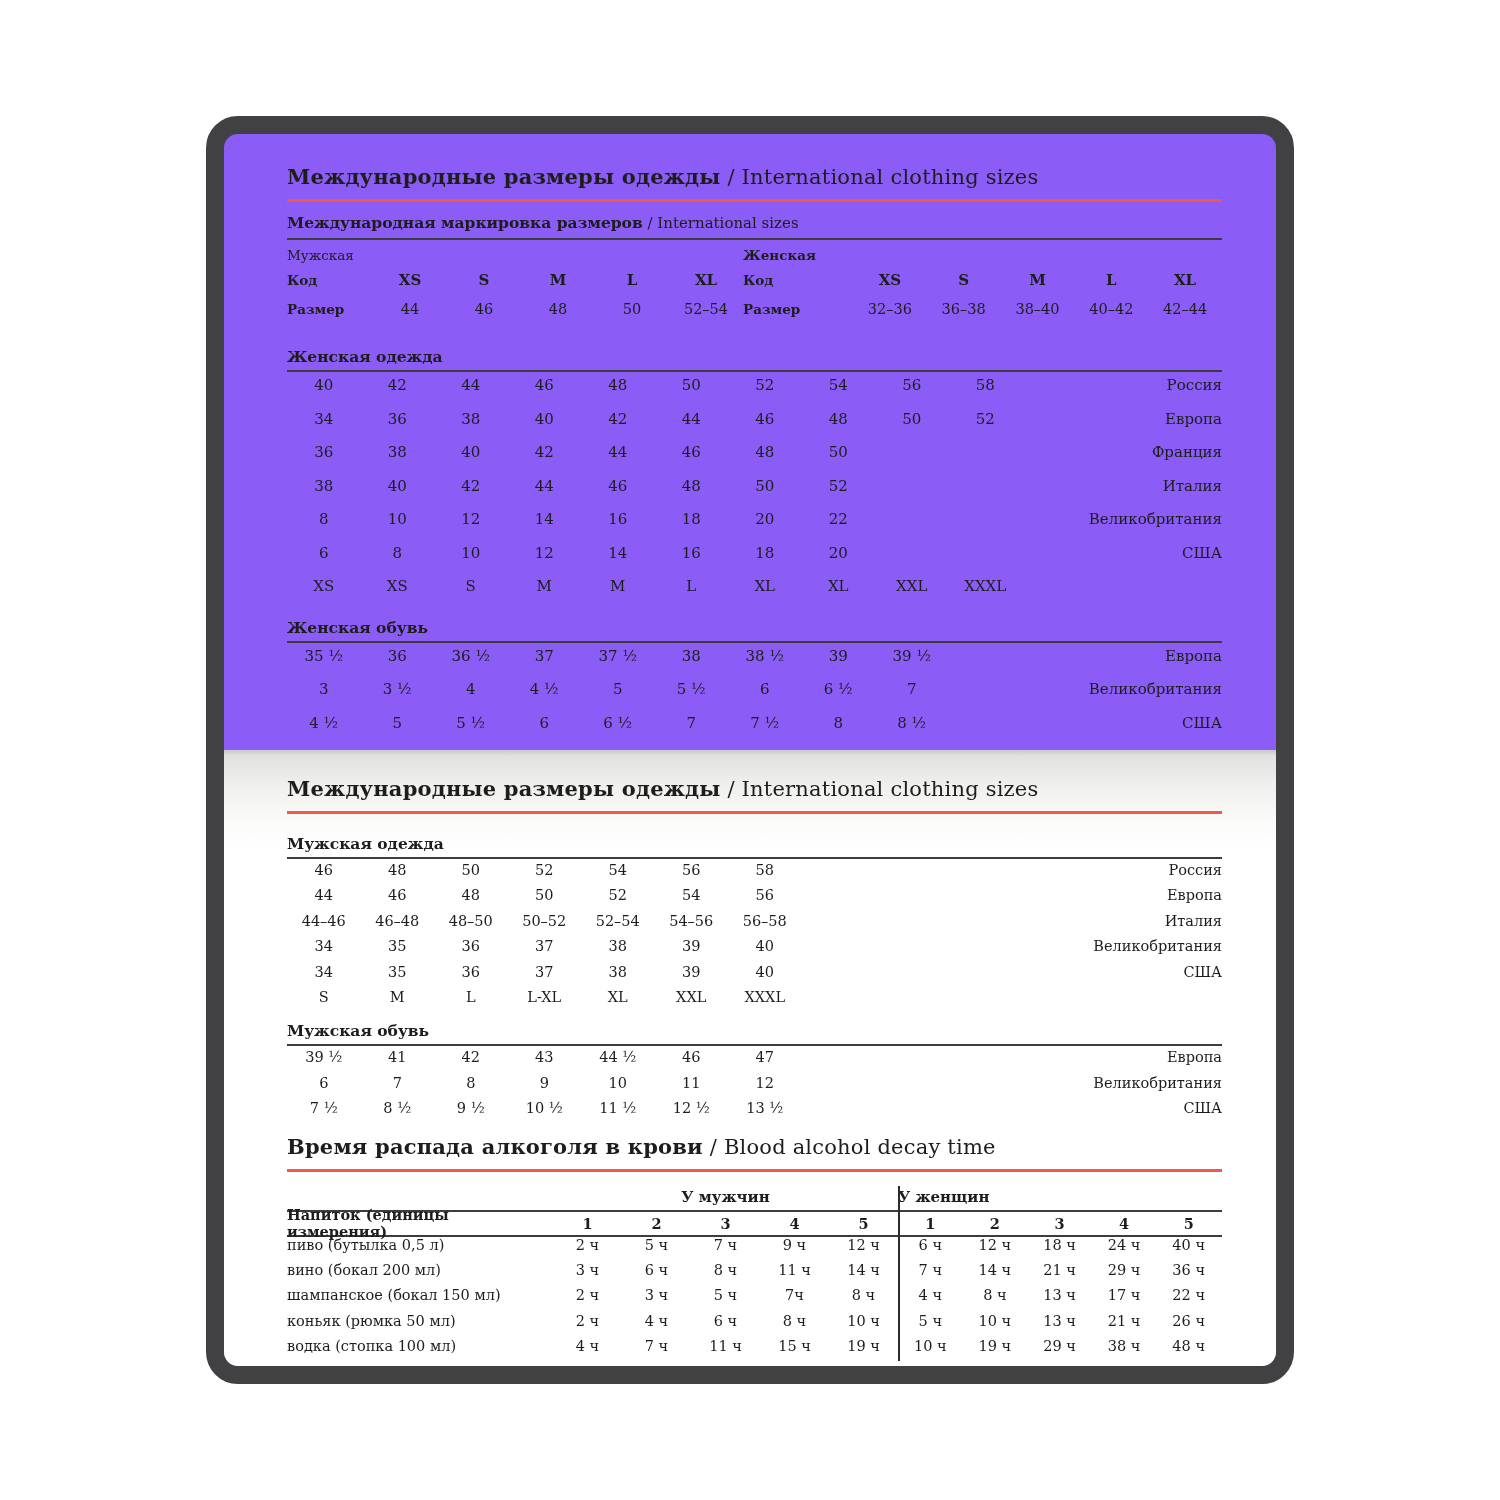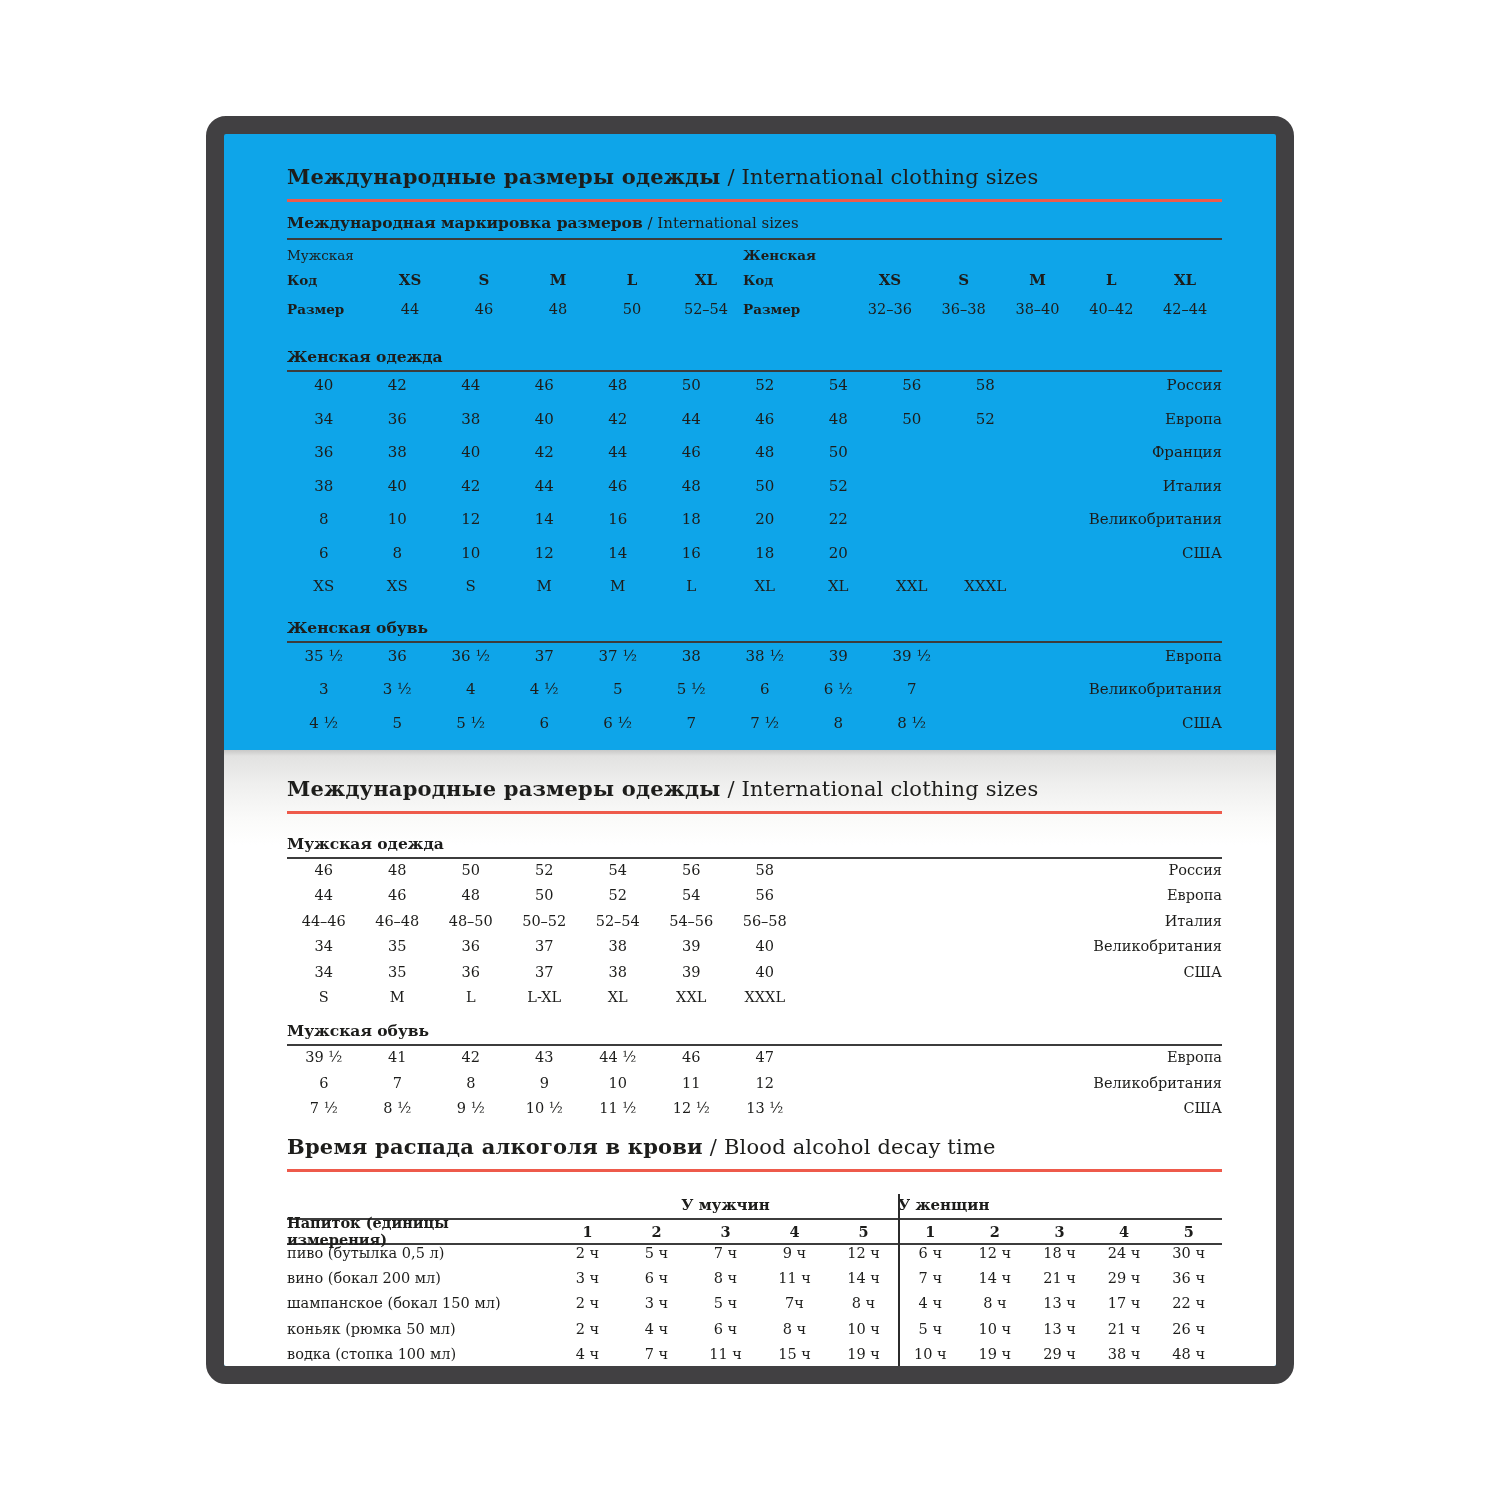--- a/index.html
+++ b/index.html
@@ -10,21 +10,21 @@
     --divider:#2b2b2b;
   }
   *{margin:0;padding:0;box-sizing:border-box}
   html,body{background:#fff}
   .canvas{
     position:relative;width:1500px;height:1500px;background:#fff;
     font-family:"DejaVu Serif","Liberation Serif",serif;color:var(--ink);
   }
   .frame{
     position:absolute;left:206px;top:116px;width:1088px;height:1268px;
-    border:18px solid var(--frame);border-radius:20px;background:#0ea5e9;overflow:hidden;
+    border:18px solid var(--frame);border-radius:32px;background:#8b5cf6;overflow:hidden;
   }
   .page{width:100%}
   .page1{height:616px;padding:30px 54px 0 63px}
   .page2{
     position:relative;height:616px;padding:26px 54px 0 63px;
     background:linear-gradient(180deg,#c8c8c7 0,#e2e2e1 6px,#efefee 34px,#fafaf9 68px,#ffffff 95px);
   }
   
   .h1{font-size:21px;line-height:26px;font-weight:700;letter-spacing:.2px}
   .h1 .sep,.h1 .en{font-weight:400}
@@ -56,21 +56,21 @@
   .size-section.shoes{margin-top:8px}
   .size-header{font-size:15.5px;line-height:18px;font-weight:700;padding-bottom:4px;border-bottom:2px solid var(--rule-dark)}
   .size-rows{padding-top:4px}
   .size-row{display:flex;align-items:flex-start;height:33.5px;font-size:15px}
   .size-row .cell{width:73.5px;text-align:center}
   .size-row .country{flex:1;text-align:right}
   .compact .size-rows{padding-top:3px}
   .compact .size-row{height:25.4px;font-size:14.5px}
   
   .alc-section{margin-top:8px}
-  .alc-table{position:relative;margin-top:20px;font-size:14.5px}
+  .alc-table{position:relative;margin-top:12px;font-size:14.5px}
   .alc-gender{display:flex;align-items:center;height:26px;font-weight:700;font-size:15px}
   .ag-drink{width:266px}
   .ag-men{width:345px;text-align:center}
   .ag-women{width:323px;text-align:left}
   .alc-head{display:flex;align-items:center;height:23px;font-weight:700}
   .a-drink{width:266px}
   .mhead,.whead{display:flex}
   .mhead{width:345px}
   .whead{width:323px}
   .mhead .a-cell,.a-cell.m{width:69px;text-align:center}
@@ -414,21 +414,21 @@
                 <span class="a-drink">пиво (бутылка 0,5 л)</span>
                 <span class="a-cell m">2 ч</span>
                 <span class="a-cell m">5 ч</span>
                 <span class="a-cell m">7 ч</span>
                 <span class="a-cell m">9 ч</span>
                 <span class="a-cell m">12 ч</span>
                 <span class="a-cell w">6 ч</span>
                 <span class="a-cell w">12 ч</span>
                 <span class="a-cell w">18 ч</span>
                 <span class="a-cell w">24 ч</span>
-                <span class="a-cell w">30 ч</span>
+                <span class="a-cell w">40 ч</span>
               </div>
               <div class="alc-row">
                 <span class="a-drink">вино (бокал 200 мл)</span>
                 <span class="a-cell m">3 ч</span>
                 <span class="a-cell m">6 ч</span>
                 <span class="a-cell m">8 ч</span>
                 <span class="a-cell m">11 ч</span>
                 <span class="a-cell m">14 ч</span>
                 <span class="a-cell w">7 ч</span>
                 <span class="a-cell w">14 ч</span>

